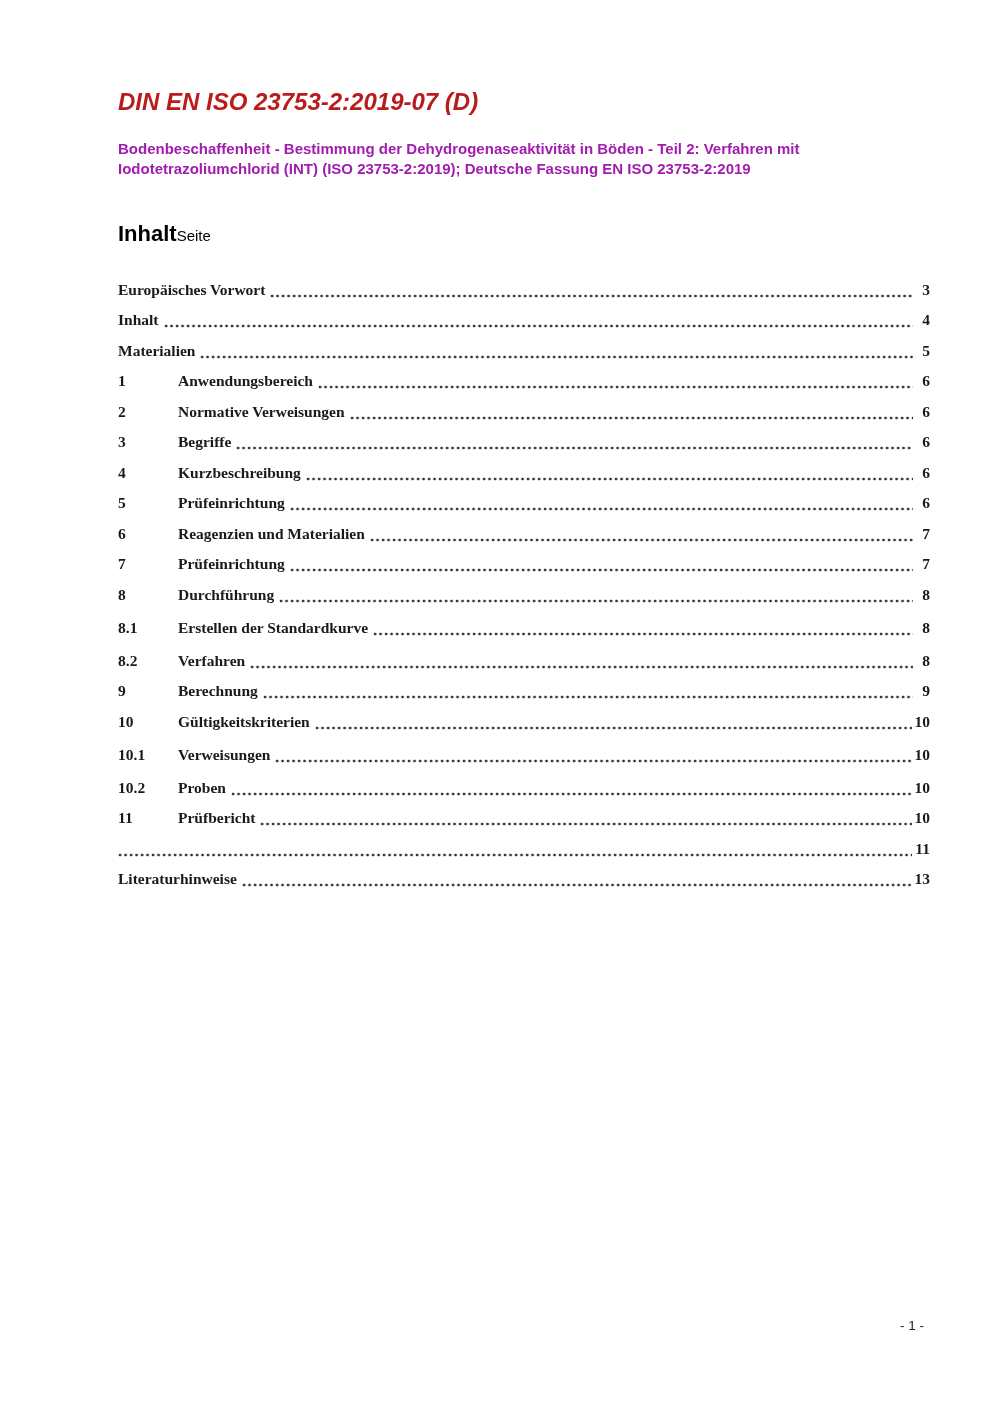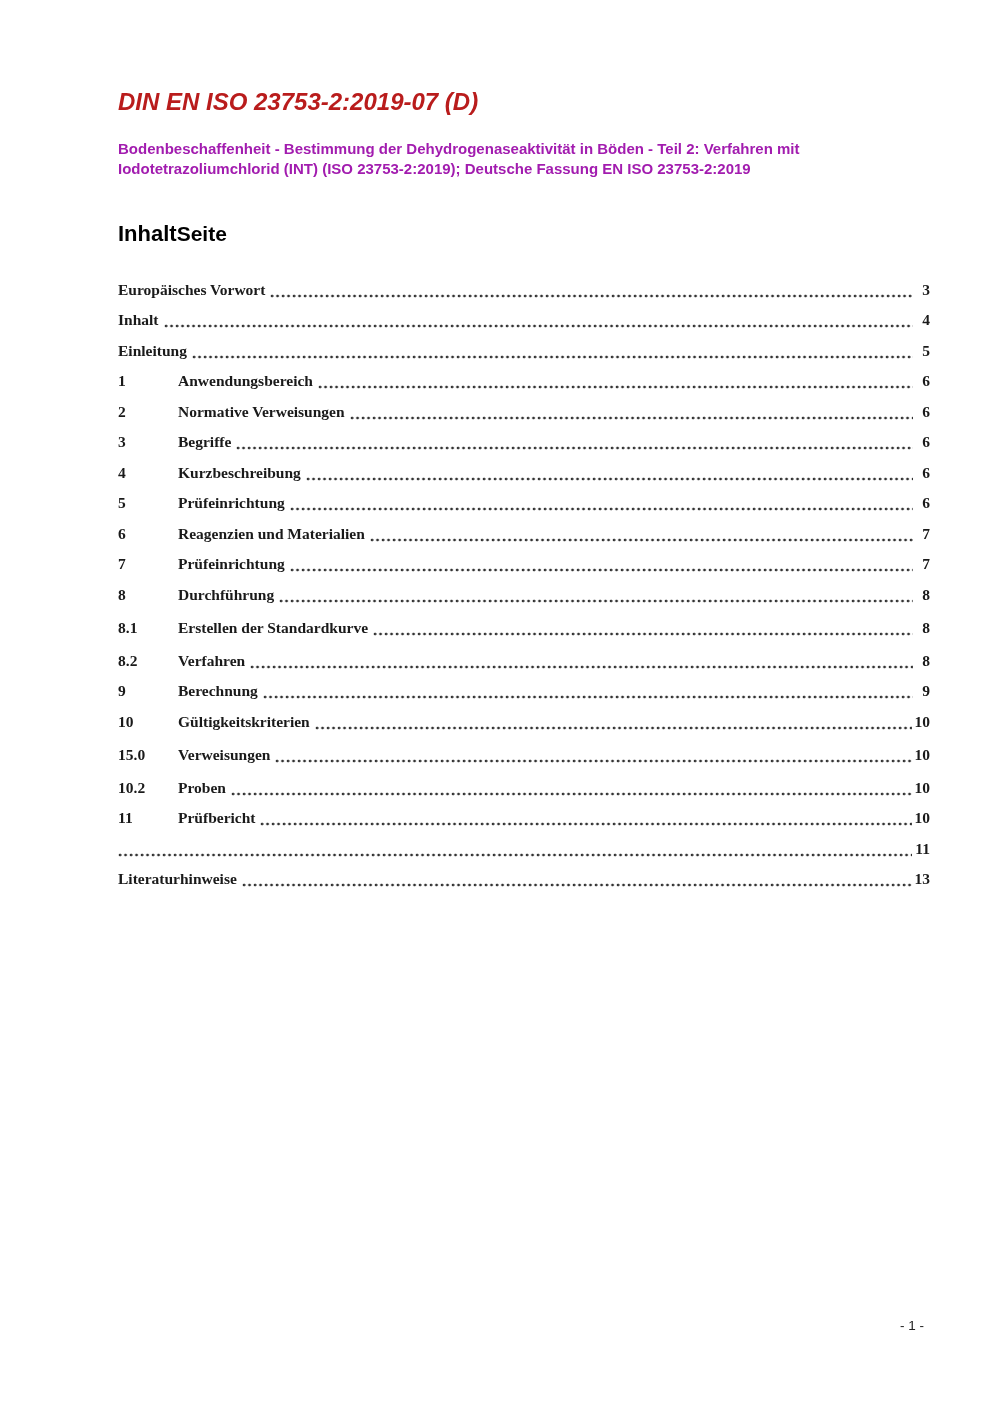--- a/index.html
+++ b/index.html
@@ -29,21 +29,21 @@
     max-width: 815px;
   }
 
   .toc-header {
     margin-top: 42px;
     display: flex;
     justify-content: flex-start;
     align-items: baseline;
   }
   .toc-heading { font-size: 22px; font-weight: bold; }
-  .page-col-label { font-size: 21px; font-weight: bold; }
+  .page-col-label { font-size: 15px; font-weight: normal; }
 
   .toc-list {
     margin-top: 32px;
     font-family: "Liberation Serif", serif;
     font-weight: bold;
     font-size: 15.5px;
     color: #1a1a1a;
   }
   .toc-row {
     display: flex;
@@ -96,21 +96,21 @@
     <span class="toc-page">3</span>
   </div>
       <div class="toc-row">
 
     <span class="toc-title">Inhalt</span>
     <span class="dots"></span>
     <span class="toc-page">4</span>
   </div>
       <div class="toc-row">
 
-    <span class="toc-title">Einleitung</span>
+    <span class="toc-title">Materialien</span>
     <span class="dots"></span>
     <span class="toc-page">5</span>
   </div>
       <div class="toc-row">
     <span class="toc-num">1</span>
     <span class="toc-title">Anwendungsbereich</span>
     <span class="dots"></span>
     <span class="toc-page">6</span>
   </div>
       <div class="toc-row">
@@ -173,21 +173,21 @@
     <span class="dots"></span>
     <span class="toc-page">9</span>
   </div>
       <div class="toc-row">
     <span class="toc-num">10</span>
     <span class="toc-title">Gültigkeitskriterien</span>
     <span class="dots"></span>
     <span class="toc-page">10</span>
   </div>
       <div class="toc-row tight">
-    <span class="toc-num">15.0</span>
+    <span class="toc-num">10.1</span>
     <span class="toc-title">Verweisungen</span>
     <span class="dots"></span>
     <span class="toc-page">10</span>
   </div>
       <div class="toc-row tight">
     <span class="toc-num">10.2</span>
     <span class="toc-title">Proben</span>
     <span class="dots"></span>
     <span class="toc-page">10</span>
   </div>

